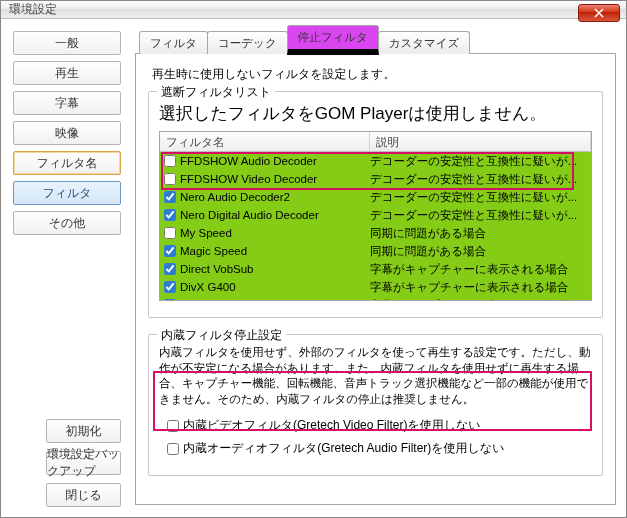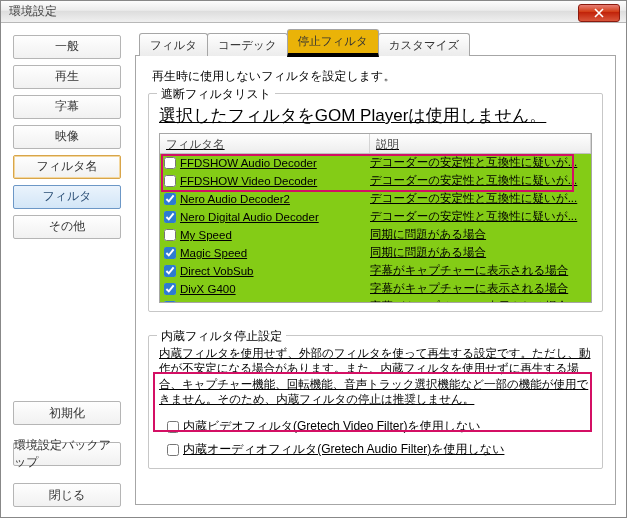--- a/index.html
+++ b/index.html
@@ -79,21 +79,22 @@
   color: #2b4f76;
 }
 .nav-btn.highlight {
   border: 1px solid #d8a54a;
   box-shadow: 0 0 0 1px #f3d79e inset;
 }
 .bottom-btns {
   margin-top: auto;
   display: flex;
   flex-direction: column;
-  gap: 17px;
+  gap: 8px;
+  margin-left: 33px;
 }
 .main {
   flex: 1;
   padding: 6px 10px 12px 4px;
   display: flex;
   flex-direction: column;
 }
 .tabstrip {
   display: flex;
   align-items: flex-end;
@@ -106,46 +107,45 @@
   border: 1px solid #a6a6a6;
   border-bottom: none;
   background: linear-gradient(to bottom,#fefefe,#ececec);
   margin-right: -1px;
   border-radius: 3px 3px 0 0;
   font-size: 11.5px;
   cursor: pointer;
   color: #333;
 }
 .tab.active {
-  background: #eab308;
+  background: #d946ef;
   position: relative;
   z-index: 3;
   padding-bottom: 4px;
-  border-bottom: 4px solid #000000;
+  border-bottom: 6px solid #000000;
   margin-bottom: -1px;
 }
 .tabpanel {
   border: 1px solid #a6a6a6;
   background: #fff;
   flex: 1;
   padding: 8px 12px 12px;
   margin-top: -1px;
   position: relative;
 }
 .desc {
   font-size: 12px;
   margin: 4px 0 8px 4px;
 }
 .groupbox {
   border: 1px solid #c7c7c7;
   border-radius: 2px;
-  padding: 10px 10px 8px;
-  margin-bottom: 23px;
-  position: relative;
-  text-decoration: underline;
+  padding: 10px 10px 16px;
+  margin-bottom: 16px;
+  position: relative;
 }
 .groupbox .legend {
   position: absolute;
   top: -8px;
   left: 8px;
   background: #fff;
   padding: 0 4px;
   font-size: 12px;
 }
 .gb-desc { font-size: 17px; margin-bottom: 6px; }

